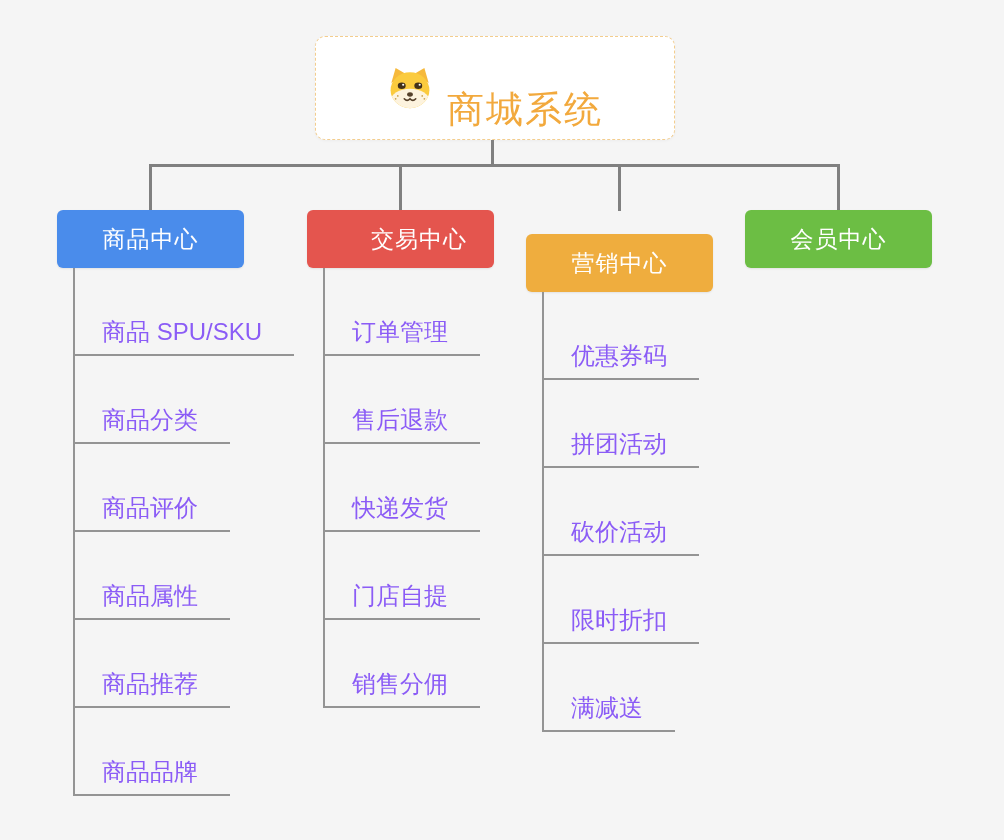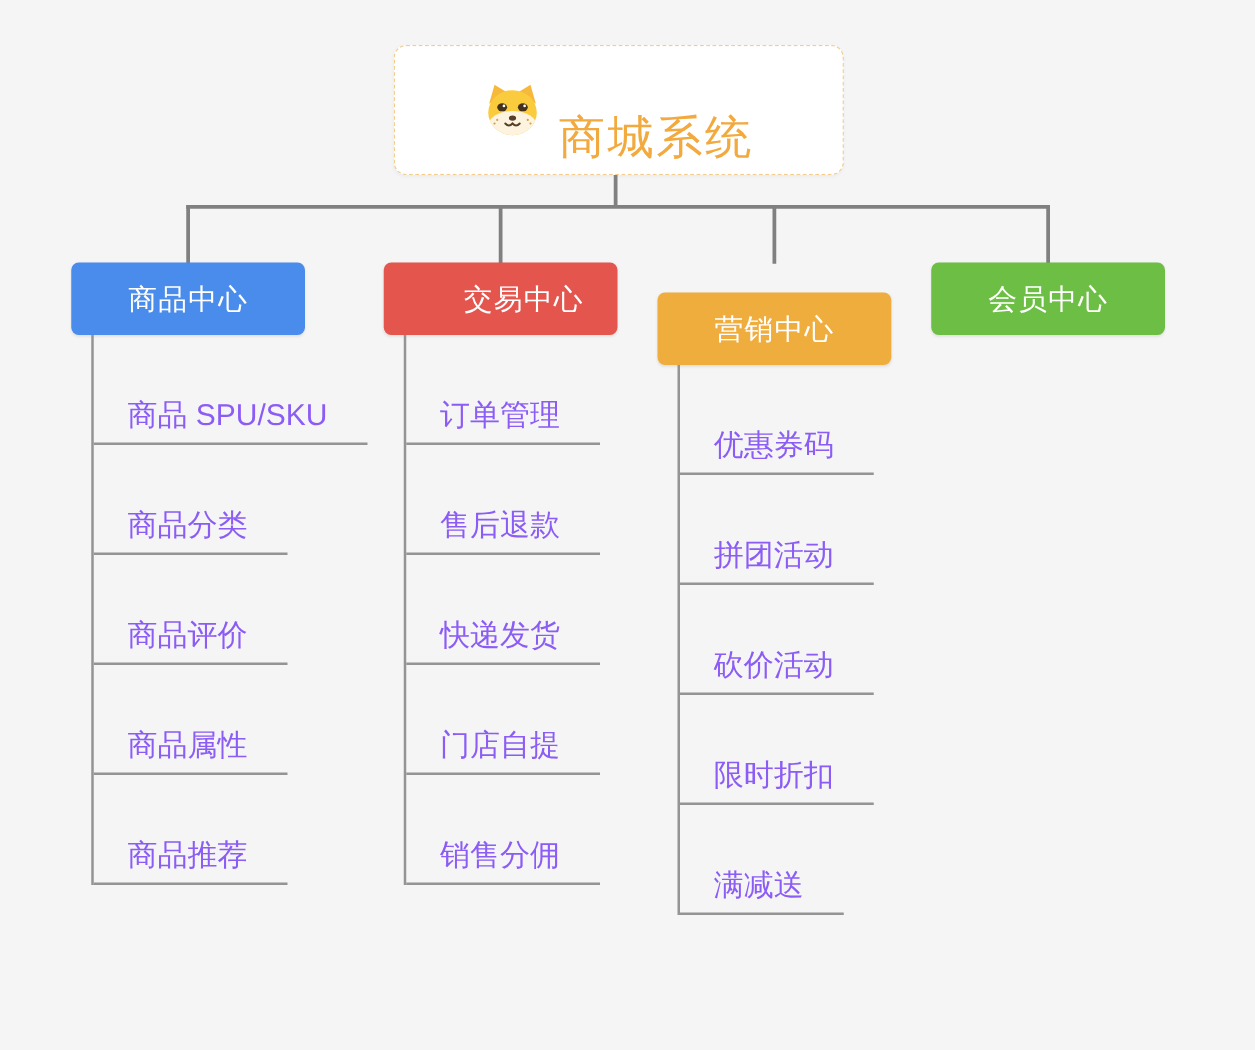--- a/index.html
+++ b/index.html
@@ -123,20 +123,23 @@
         </div>
       <div class="leaf">
           <span class="leaf-label">商品评价</span>
         </div>
       <div class="leaf">
           <span class="leaf-label">商品属性</span>
         </div>
       <div class="leaf">
           <span class="leaf-label">商品推荐</span>
         </div>
+      <div class="leaf">
+          <span class="leaf-label">商品品牌</span>
+        </div>
     </div>
   </div>
 
   <div class="branch-col c1">
     <div class="branch-head" style="background: rgb(228, 85, 78); padding-left: 37px;">
       <span>交易中心</span>
     </div>
     <div class="children">
       <div class="leaf">
           <span class="leaf-label">订单管理</span>

